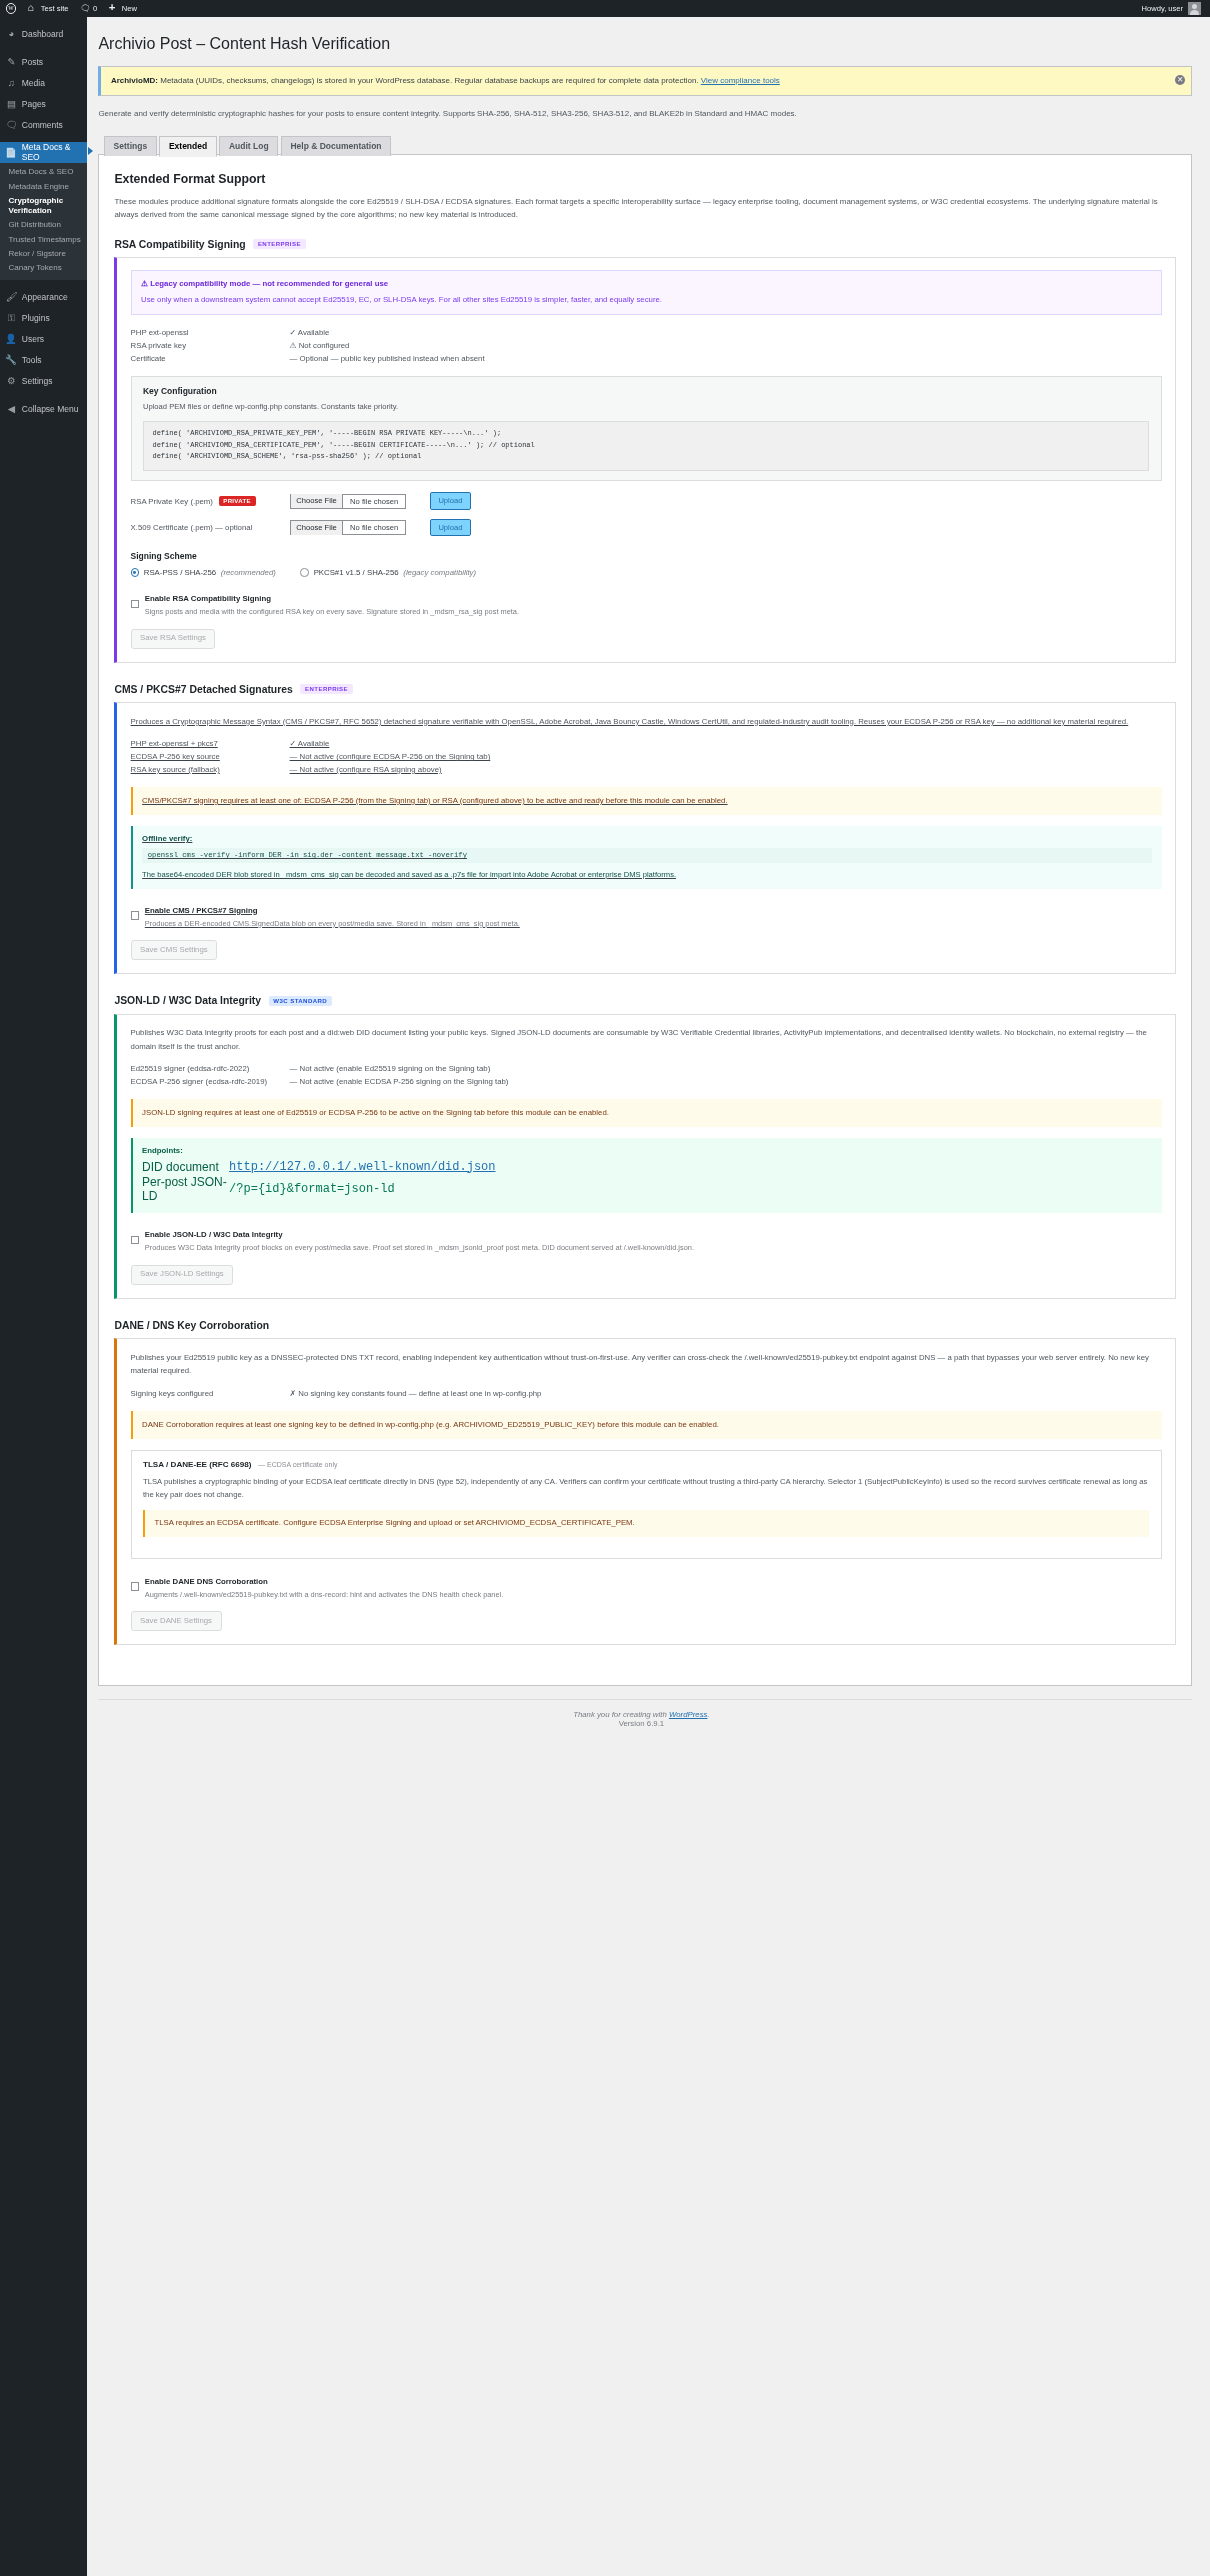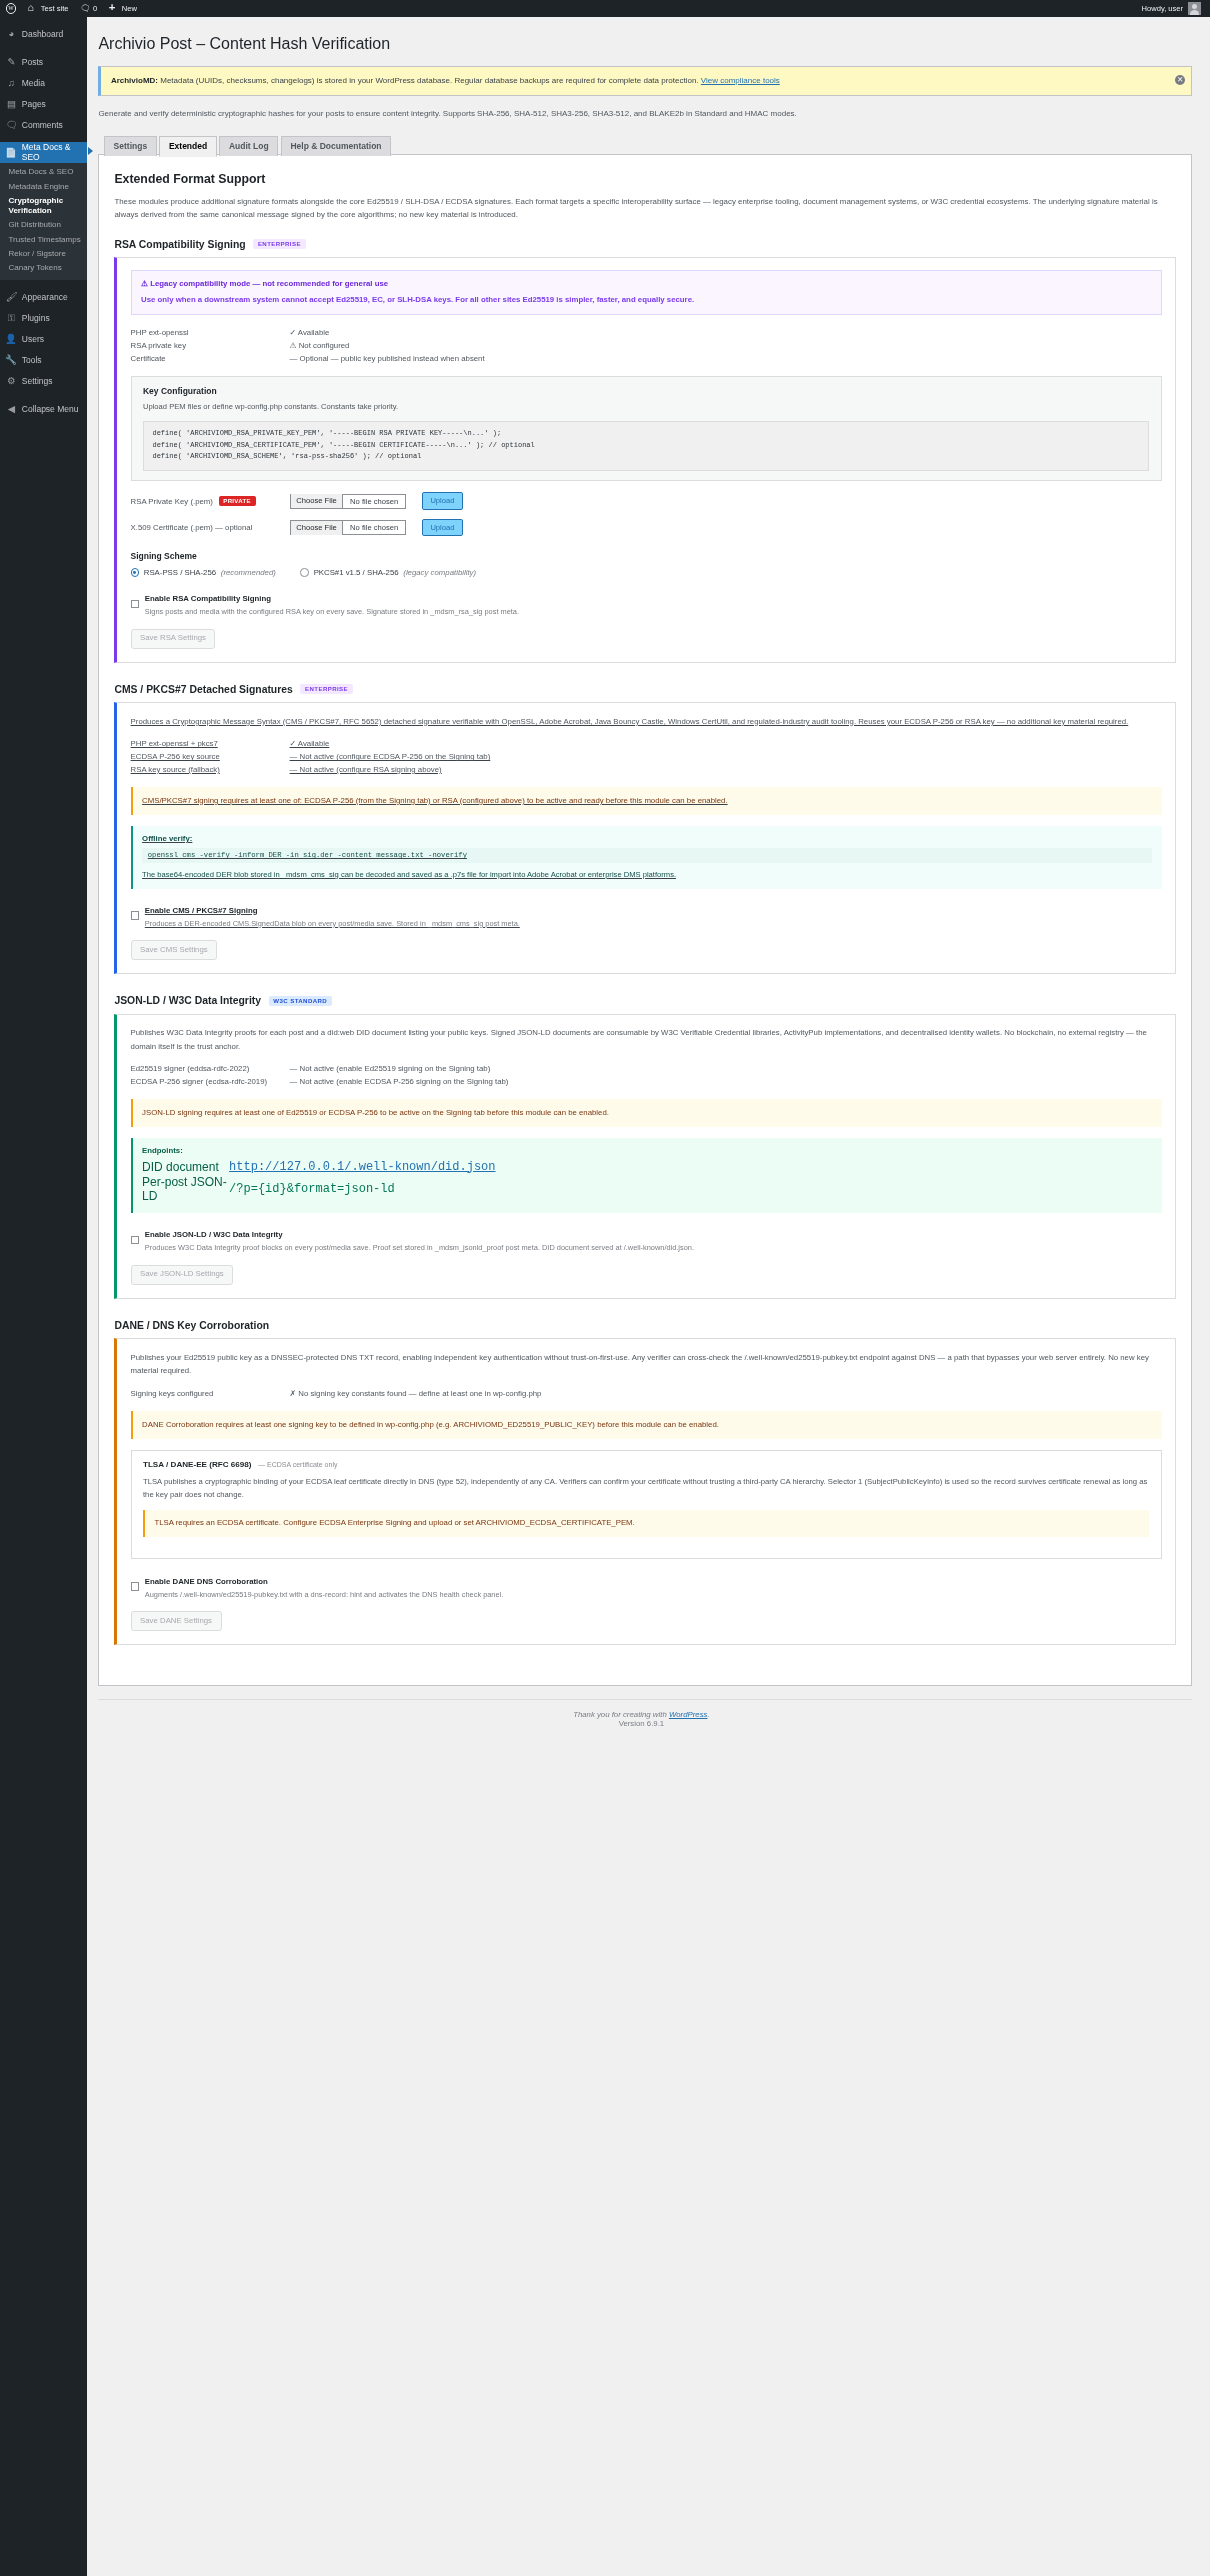--- a/index.html
+++ b/index.html
@@ -105,21 +105,21 @@
     position:relative; background:#fff;
   }
   .module.accent-purple { border-left:3.8px solid #7c3aed; }
   .module.accent-blue   { border-left:3.8px solid #2563eb;text-decoration:underline; }
   .module.accent-green  { border-left:3.8px solid #059669; }
   .module.accent-orange { border-left:3.8px solid #d97706; }
 
   .callout { padding:7.6px 9.5px; font-size:7.8px; line-height:1.6; margin:0 0 11.4px 0; }
   .callout.warn-purple { background:#faf5ff; border:0.9px solid #ddd6fe; }
   .callout.warn-purple .ct { color:#6d28d9; font-weight:bold; display:block; margin-bottom:2.8px; }
-  .callout.warn-purple .cb { color:#7c3aed;font-weight:bold; }
+  .callout.warn-purple .cb { color:#7c3aed; }
   .callout.amber { background:#fffbeb; border-left:2.8px solid #f59e0b; color:#78350f; }
   .callout.amber2 { background:#fffbeb; border-left:2.8px solid #f59e0b; color:#78350f; }
 
   .module p.mdesc { font-size:7.8px; color:#50575e; line-height:1.7; margin:0 0 9.5px 0; }
 
   table.status { border-collapse:collapse; margin:0 0 11.4px 0; font-size:7.8px; }
   table.status td { padding:1.9px 0; vertical-align:top; }
   table.status td.lbl { color:#50575e; width:159px; padding-right:9.5px; }
   table.status td.val { color:#50575e; }
   .ok  { color:#008a20; }
@@ -130,21 +130,21 @@
   .keybox h4 { font-size:8.5px; font-weight:bold; color:#1d2327; margin:0 0 4.7px 0; }
   .keybox p { font-size:7.6px; color:#50575e; margin:0 0 7.6px 0; line-height:1.6; }
   pre.code {
     background:#f0f0f1; border:0.9px solid #dcdcde; padding:6.6px 8.5px; margin:0;
     font-family:"Liberation Mono", monospace; font-size:7px; line-height:1.65;
     color:#2c3338; white-space:pre; overflow:hidden;
   }
 
   .file-row { display:flex; align-items:center; margin:9.5px 0 0 0; font-size:7.8px; }
   .file-row .flbl { width:159px; color:#50575e; display:flex; align-items:center; gap:5.7px; }
-  .file-row .fctl { display:flex; align-items:center; gap:16px; }
+  .file-row .fctl { display:flex; align-items:center; gap:24px; }
   .file-input {
     border:0.9px solid #8c8f94; background:#fff; display:flex; align-items:center;
     font-size:7.6px; height:15px;
   }
   .file-input .btn-choose {
     background:#f0f0f1; border-right:0.9px solid #8c8f94; padding:0 5.7px; line-height:14px; color:#1d2327;
   }
   .file-input .fname { padding:0 6.6px; color:#3c434a; }
   .btn {
     border:0.9px solid #2271b1; background:#7dd3fc; color:#2271b1;

